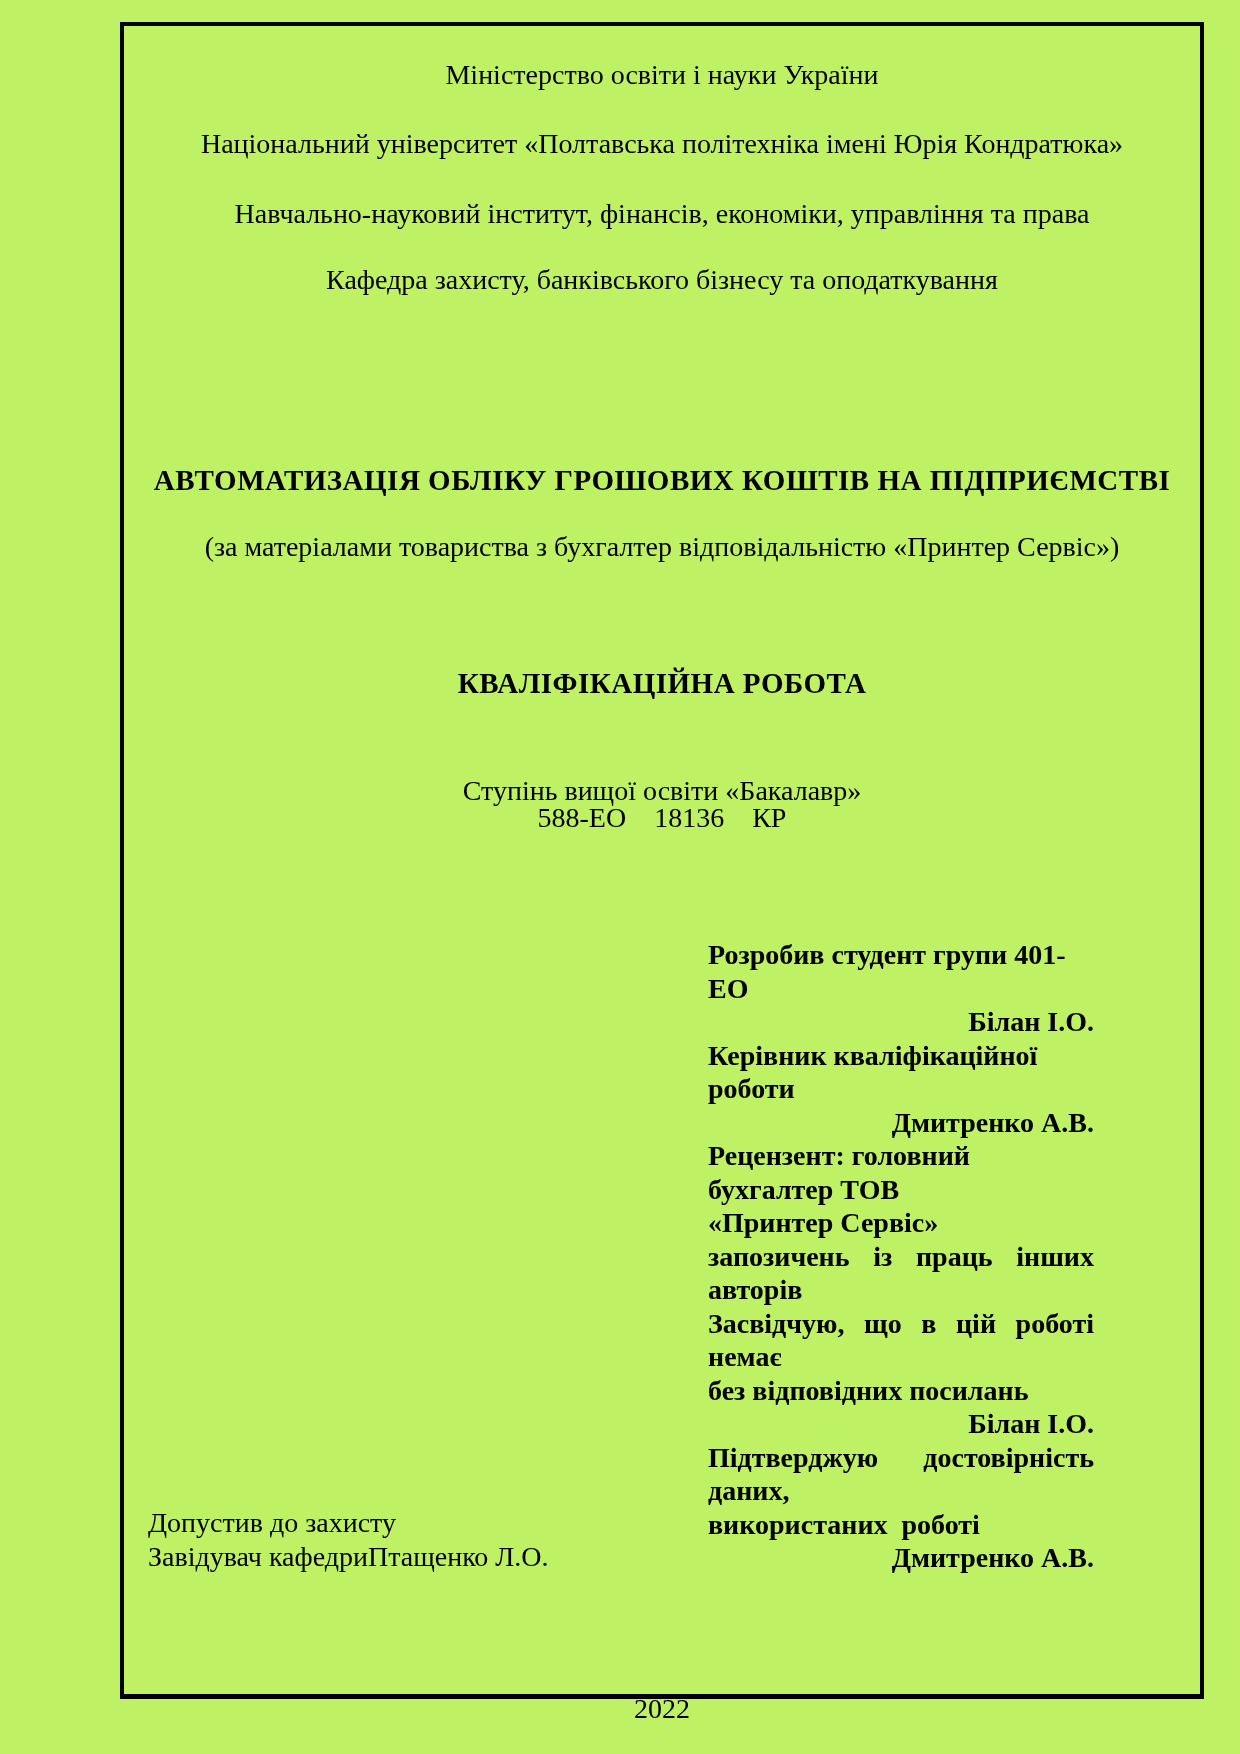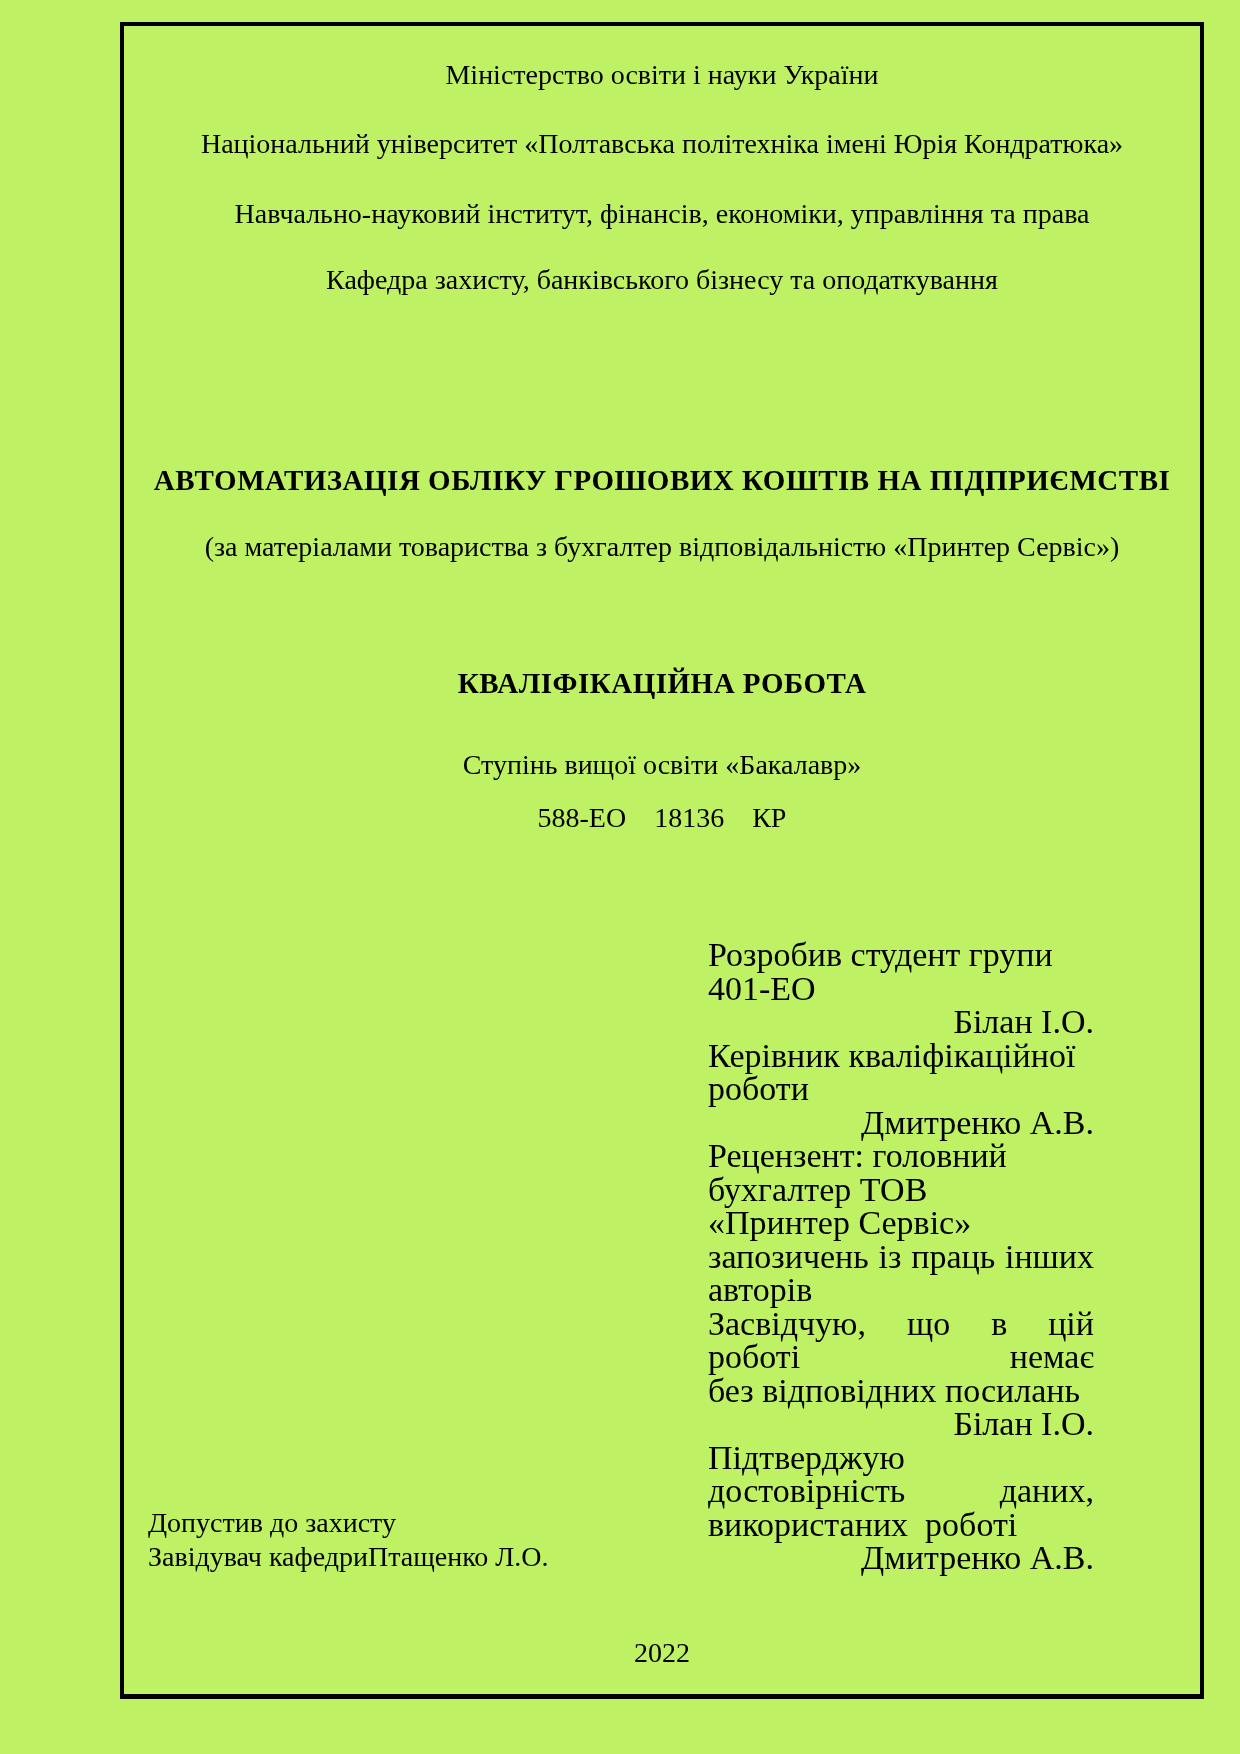--- a/index.html
+++ b/index.html
@@ -36,39 +36,40 @@
     line-height: 34px;
     white-space: nowrap;
   }
   .wrap { white-space: normal; }
   .bold { font-weight: bold; }
   .title-line { font-size: 29px; letter-spacing: 0.5px; }
   .sig-block {
     left: 584px;
     top: 912px;
     width: 386px;
-    font-size: 34px;
+    font-size: 28px;
     line-height: 33.5px;
+    font-weight: bold;
   }
   .sig-line { width: 100%; }
   .al-left  { text-align: left; }
   .al-right { text-align: right; }
   .al-just  { text-align: justify; text-align-last: justify; }
   .approval-block {
     left: 24px;
     top: 1480px;
     right: 64px;
     font-size: 28px;
     line-height: 34px;
   }
   .approval-row {
     display: flex;
     justify-content: flex-start;
   }
-  .year-line { top: 1610px; font-family: Liberation Serif, serif; }
+  .year-line { top: 1666px; font-family: Liberation Serif, serif; }
 </style>
 </head>
 <body>
 
 <div class="sheet">
   <div class="frame">
 
     <div class="abs centered txt" style="top:32px">Міністерство освіти і науки України</div>
 
     <div class="abs centered txt" style="top:101px">Національний університет «Полтавська політехніка імені Юрія Кондратюка»</div>
@@ -76,21 +77,21 @@
     <div class="abs centered txt" style="top:171px">Навчально-науковий інститут, фінансів, економіки, управління та права</div>
 
     <div class="abs centered txt" style="top:237px">Кафедра захисту, банківського бізнесу та оподаткування</div>
 
     <div class="abs centered txt bold title-line" style="top:437px">АВТОМАТИЗАЦІЯ ОБЛІКУ ГРОШОВИХ КОШТІВ НА ПІДПРИЄМСТВІ</div>
 
     <div class="abs centered txt" style="top:504px">(за матеріалами товариства з бухгалтер відповідальністю «Принтер Сервіс»)</div>
 
     <div class="abs centered txt bold title-line" style="top:640px">КВАЛІФІКАЦІЙНА РОБОТА</div>
 
-    <div class="abs centered txt" style="top:722px">Ступінь вищої освіти «Бакалавр»</div>
+    <div class="abs centered txt" style="top:748px">Ступінь вищої освіти «Бакалавр»</div>
 
     <div class="abs centered txt" style="top:775px">588-ЕО  18136  КР</div>
 
     <div class="abs sig-block wrap">
         <div class="sig-line al-left">Розробив студент групи 401-ЕО</div>
         <div class="sig-line al-right">Білан І.О.</div>
         <div class="sig-line al-left">Керівник кваліфікаційної роботи</div>
         <div class="sig-line al-right">Дмитренко А.В.</div>
         <div class="sig-line al-left">Рецензент: головний бухгалтер ТОВ</div>
         <div class="sig-line al-left">«Принтер Сервіс»</div>

